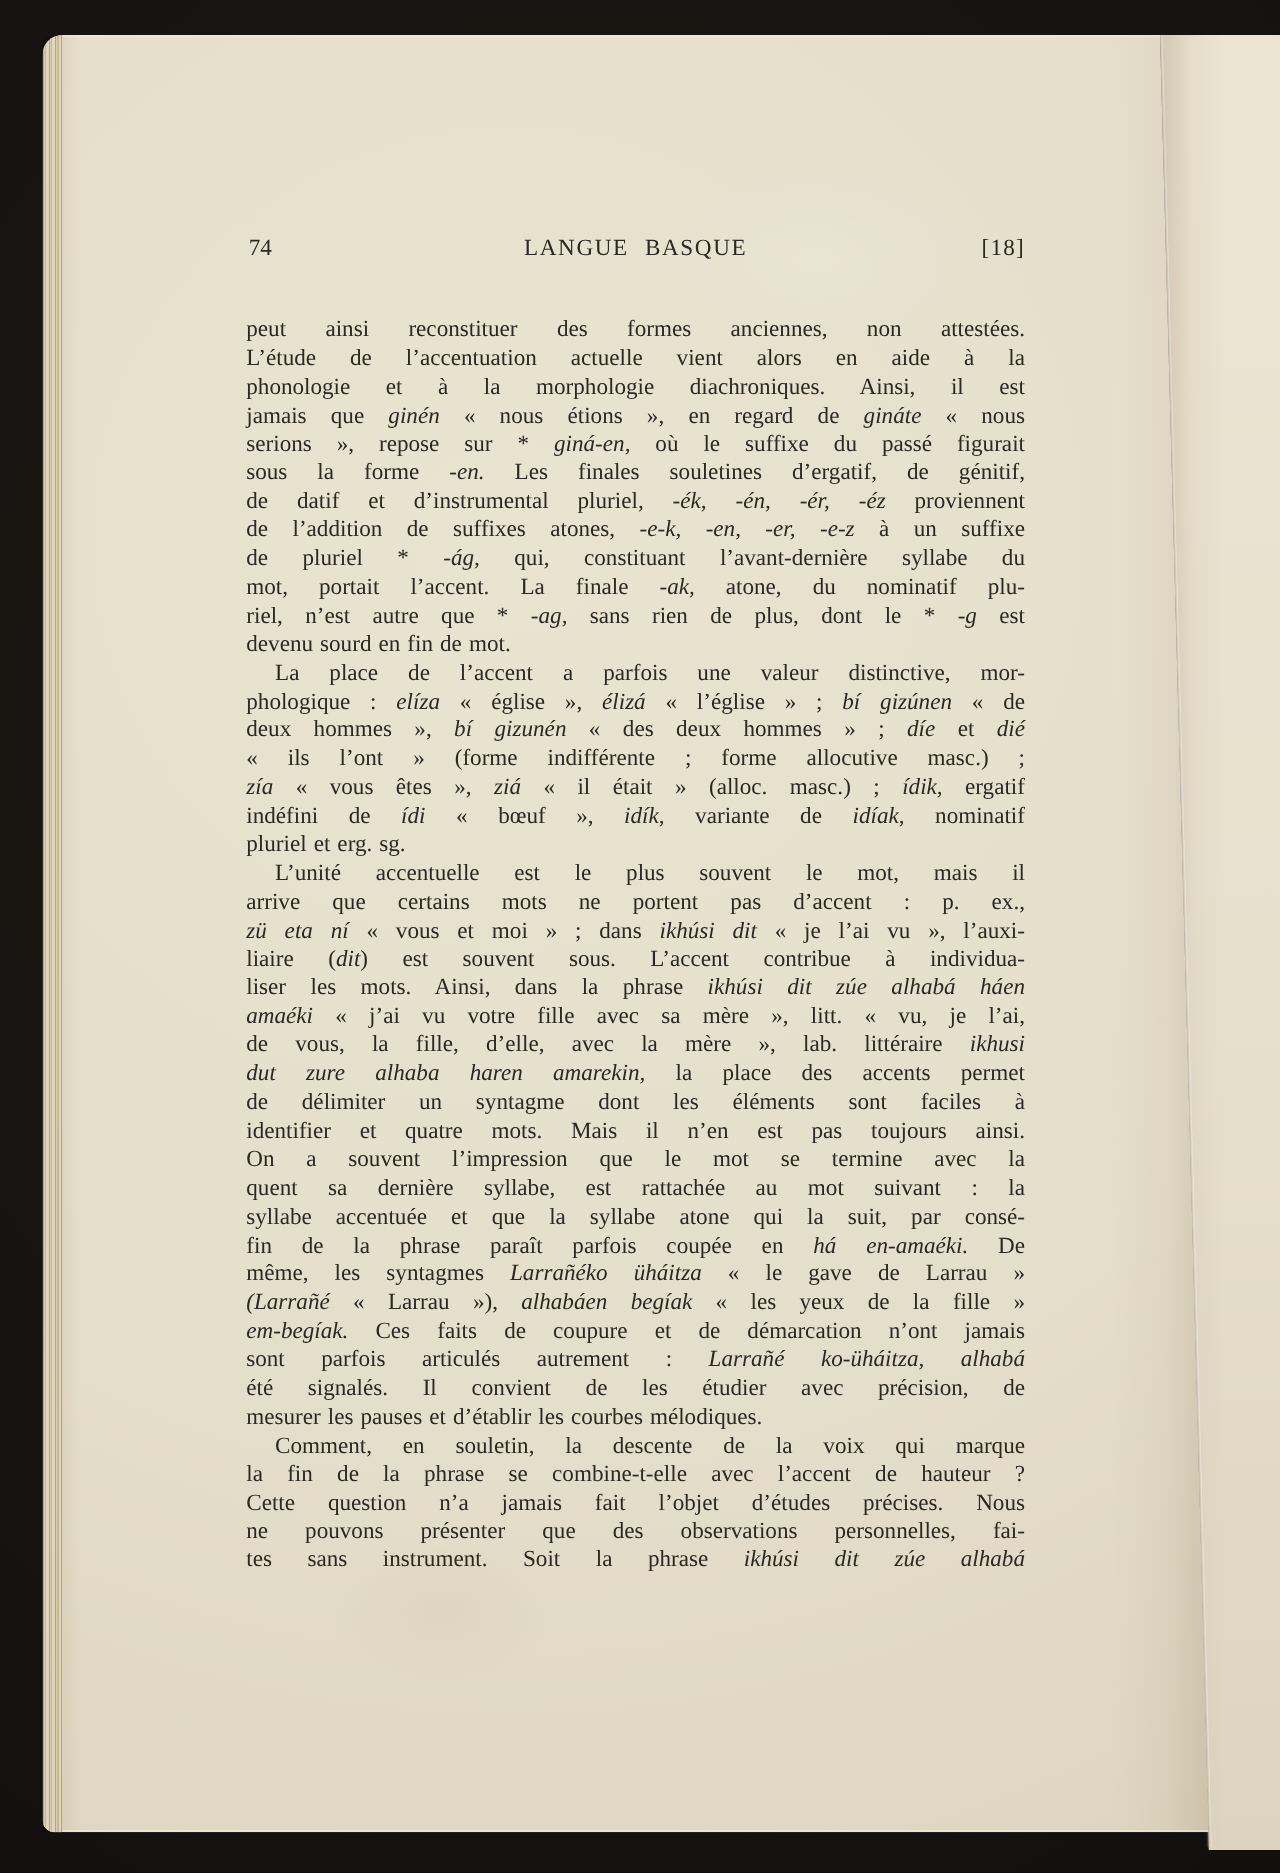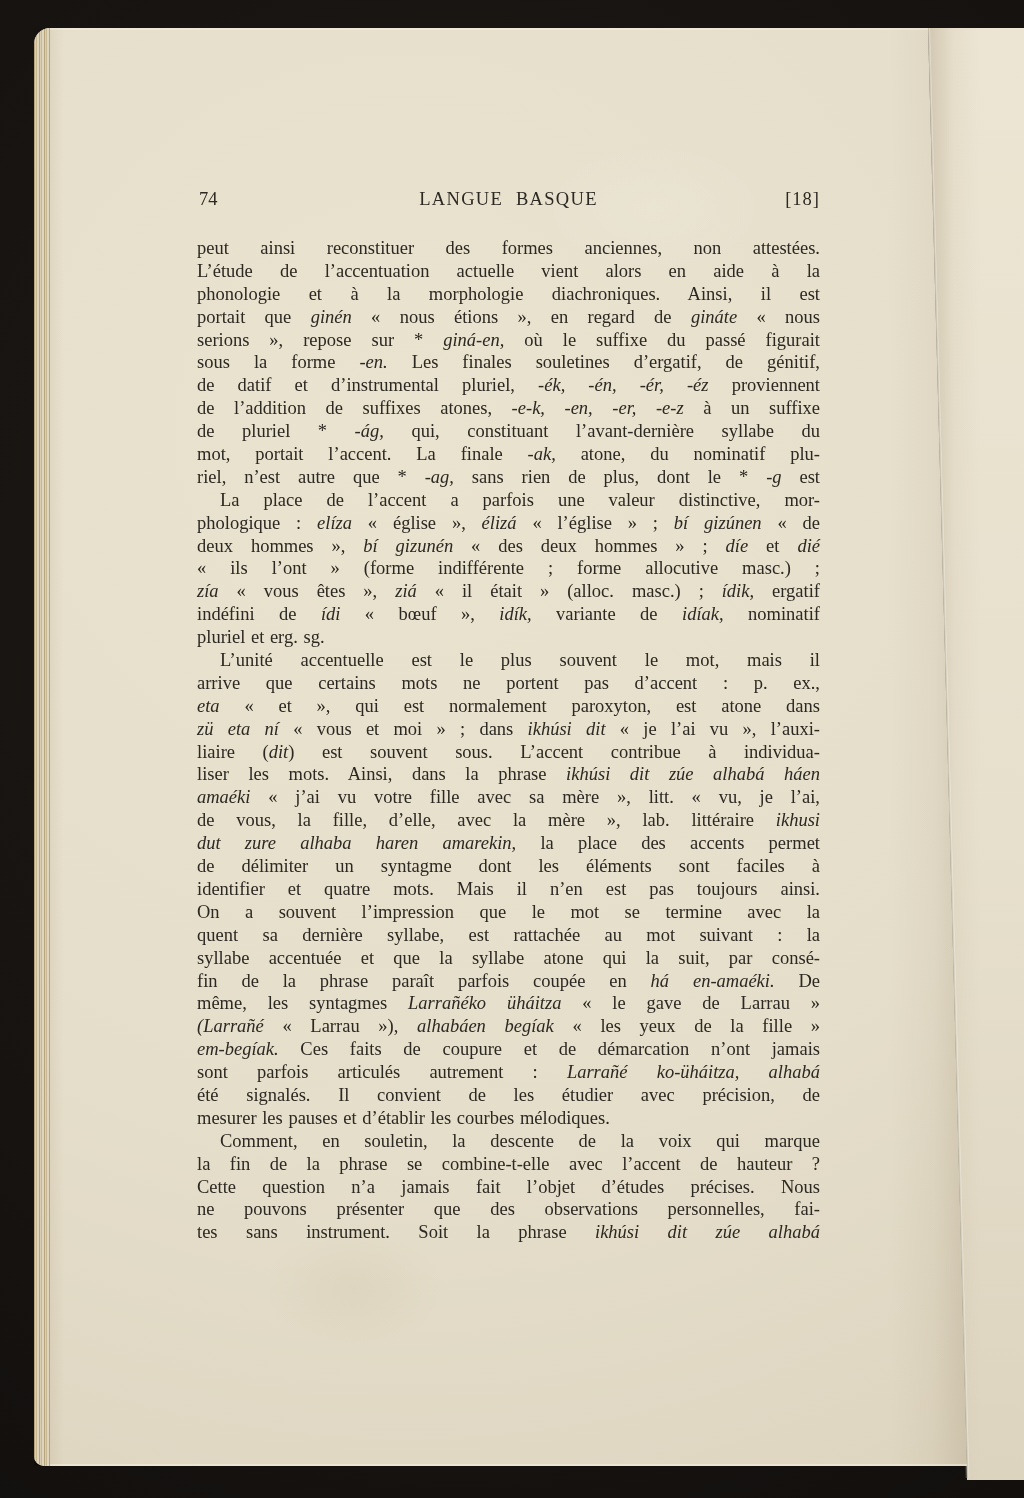--- a/index.html
+++ b/index.html
@@ -59,21 +59,21 @@
     position:absolute;left:197px;top:188px;width:623px;height:24px;
     font-size:18.5px;line-height:22px;color:var(--ink,#2c2822);
   }
   .header .num{position:absolute;left:2px;}
   .header .title{
     position:absolute;left:50%;transform:translateX(-50%);
     letter-spacing:1.3px;word-spacing:7px;white-space:nowrap;
   }
   .header .ref{position:absolute;right:0;letter-spacing:1px;}
   .body{
-    position:absolute;left:197px;top:237px;width:623px;
+    position:absolute;left:197px;top:253px;width:623px;
     font-size:18.5px;line-height:22.9px;color:var(--ink,#2c2822);
   }
   .para{margin:0;}
   .line{
     text-align:justify;text-align-last:justify;
     word-spacing:1px;height:22.9px;
   }
   .line.last{text-align:left;text-align-last:left;}
   .line.indent{text-indent:23px;}
   .line i{font-style:italic;}
@@ -95,42 +95,42 @@
     <span class="num">74</span>
     <span class="title">LANGUE BASQUE</span>
     <span class="ref">[18]</span>
   </div>
 
   <div class="body" id="body-text">
       <div class="para">
         <div class="line"><span>peut ainsi reconstituer des formes anciennes, non attestées.</span></div>
         <div class="line"><span>L’étude de l’accentuation actuelle vient alors en aide à la</span></div>
         <div class="line"><span>phonologie et à la morphologie diachroniques. Ainsi, il est</span></div>
-        <div class="line"><span>portait que </span><i>ginén</i><span> « nous étions », en regard de </span><i>gináte</i><span> « nous</span></div>
+        <div class="line"><span>jamais que </span><i>ginén</i><span> « nous étions », en regard de </span><i>gináte</i><span> « nous</span></div>
         <div class="line"><span>serions », repose sur * </span><i>giná-en,</i><span> où le suffixe du passé figurait</span></div>
         <div class="line"><span>sous la forme </span><i>-en.</i><span> Les finales souletines d’ergatif, de génitif,</span></div>
         <div class="line"><span>de datif et d’instrumental pluriel, </span><i>-ék, -én, -ér, -éz</i><span> proviennent</span></div>
         <div class="line"><span>de l’addition de suffixes atones, </span><i>-e-k, -en, -er, -e-z</i><span> à un suffixe</span></div>
         <div class="line"><span>de pluriel * </span><i>-ág,</i><span> qui, constituant l’avant-dernière syllabe du</span></div>
         <div class="line"><span>mot, portait l’accent. La finale </span><i>-ak,</i><span> atone, du nominatif plu-</span></div>
         <div class="line"><span>riel, n’est autre que * </span><i>-ag,</i><span> sans rien de plus, dont le * </span><i>-g</i><span> est</span></div>
+        <div class="line last"><span>devenu sourd en fin de mot.</span></div>
       </div>
       <div class="para">
         <div class="line indent"><span>La place de l’accent a parfois une valeur distinctive, mor-</span></div>
         <div class="line"><span>phologique : </span><i>elíza</i><span> « église », </span><i>élizá</i><span> « l’église » ; </span><i>bí gizúnen</i><span> « de</span></div>
         <div class="line"><span>deux hommes », </span><i>bí gizunén</i><span> « des deux hommes » ; </span><i>díe</i><span> et </span><i>dié</i></div>
         <div class="line"><span>« ils l’ont » (forme indifférente ; forme allocutive masc.) ;</span></div>
         <div class="line"><i>zía</i><span> « vous êtes », </span><i>ziá</i><span> « il était » (alloc. masc.) ; </span><i>ídik,</i><span> ergatif</span></div>
         <div class="line"><span>indéfini de </span><i>ídi</i><span> « bœuf », </span><i>idík,</i><span> variante de </span><i>idíak,</i><span> nominatif</span></div>
         <div class="line last"><span>pluriel et erg. sg.</span></div>
       </div>
       <div class="para">
         <div class="line indent"><span>L’unité accentuelle est le plus souvent le mot, mais il</span></div>
         <div class="line"><span>arrive que certains mots ne portent pas d’accent : p. ex.,</span></div>
-        <div class="line"><i>eta</i><span> « et », qui est normalement paroxyton, est atone dans</span></div>
         <div class="line"><i>zü eta ní</i><span> « vous et moi » ; dans </span><i>ikhúsi dit</i><span> « je l’ai vu », l’auxi-</span></div>
         <div class="line"><span>liaire (</span><i>dit</i><span>) est souvent sous. L’accent contribue à individua-</span></div>
         <div class="line"><span>liser les mots. Ainsi, dans la phrase </span><i>ikhúsi dit zúe alhabá háen</i></div>
         <div class="line"><i>amaéki</i><span> « j’ai vu votre fille avec sa mère », litt. « vu, je l’ai,</span></div>
         <div class="line"><span>de vous, la fille, d’elle, avec la mère », lab. littéraire </span><i>ikhusi</i></div>
         <div class="line"><i>dut zure alhaba haren amarekin,</i><span> la place des accents permet</span></div>
         <div class="line"><span>de délimiter un syntagme dont les éléments sont faciles à</span></div>
         <div class="line"><span>identifier et quatre mots. Mais il n’en est pas toujours ainsi.</span></div>
         <div class="line"><span>On a souvent l’impression que le mot se termine avec la</span></div>
         <div class="line"><span>quent sa dernière syllabe, est rattachée au mot suivant : la</span></div>

